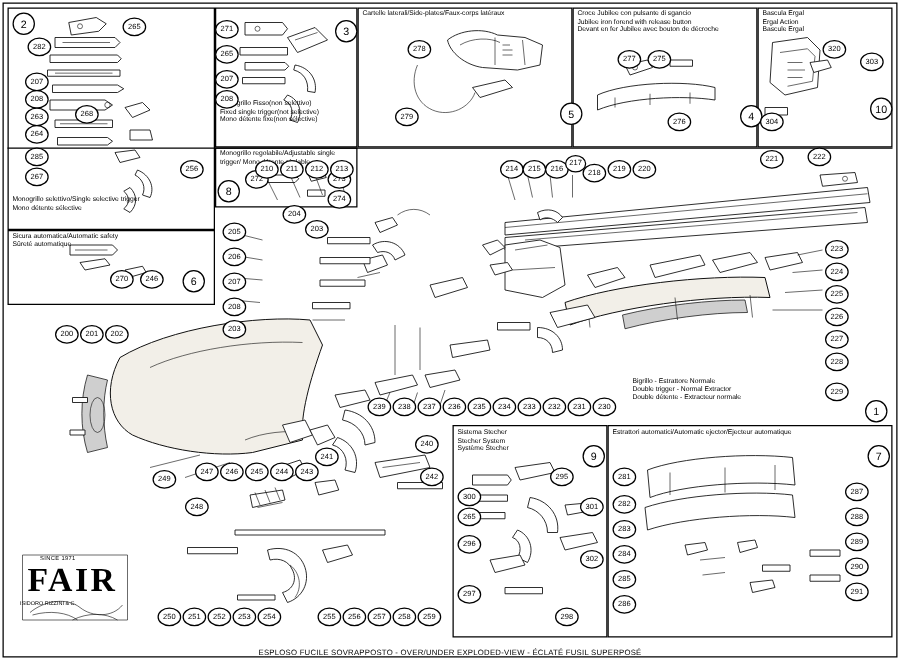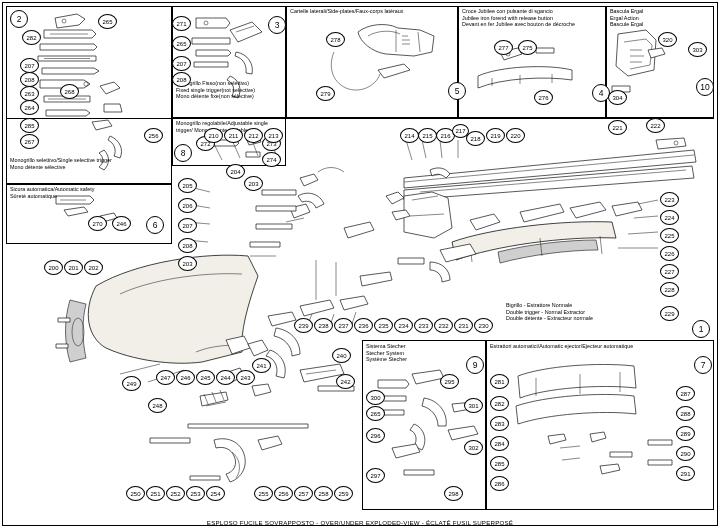--- a/index.html
+++ b/index.html
@@ -373,15 +373,25 @@
   <div class="bubble" style="left:490px;top:416px;width:17px;height:13px;">283</div>
   <div class="bubble" style="left:490px;top:436px;width:17px;height:13px;">284</div>
   <div class="bubble" style="left:490px;top:456px;width:17px;height:13px;">285</div>
   <div class="bubble" style="left:490px;top:476px;width:17px;height:13px;">286</div>
   <div class="bubble" style="left:676px;top:386px;width:17px;height:13px;">287</div>
   <div class="bubble" style="left:676px;top:406px;width:17px;height:13px;">288</div>
   <div class="bubble" style="left:676px;top:426px;width:17px;height:13px;">289</div>
   <div class="bubble" style="left:676px;top:446px;width:17px;height:13px;">290</div>
   <div class="bubble" style="left:676px;top:466px;width:17px;height:13px;">291</div>
 
+  <div class="logo">
+    <div class="since">SINCE 1971</div>
+    <div class="fair">FAIR</div>
+    <div class="sub">ISIDORO RIZZINI &amp; C.</div>
+    <svg viewBox="0 0 92 70" style="width:92px;height:70px;">
+      <path class="thin" d="M4 4 h84 M4 4 v52 M88 4 v52 M4 56 h84"></path>
+      <path class="thin" d="M10 50 c12 -10 30 -12 40 -4 c10 8 26 8 34 -2"></path>
+      <path class="thin" d="M12 52 c14 -4 28 -2 36 4 M44 56 c12 -6 26 -6 36 0"></path>
+    </svg>
+  </div>
 
   <div class="foot">ESPLOSO FUCILE SOVRAPPOSTO - OVER/UNDER EXPLODED-VIEW - ÉCLATÉ FUSIL SUPERPOSÉ</div>
 </div>
 
 </body></html>

